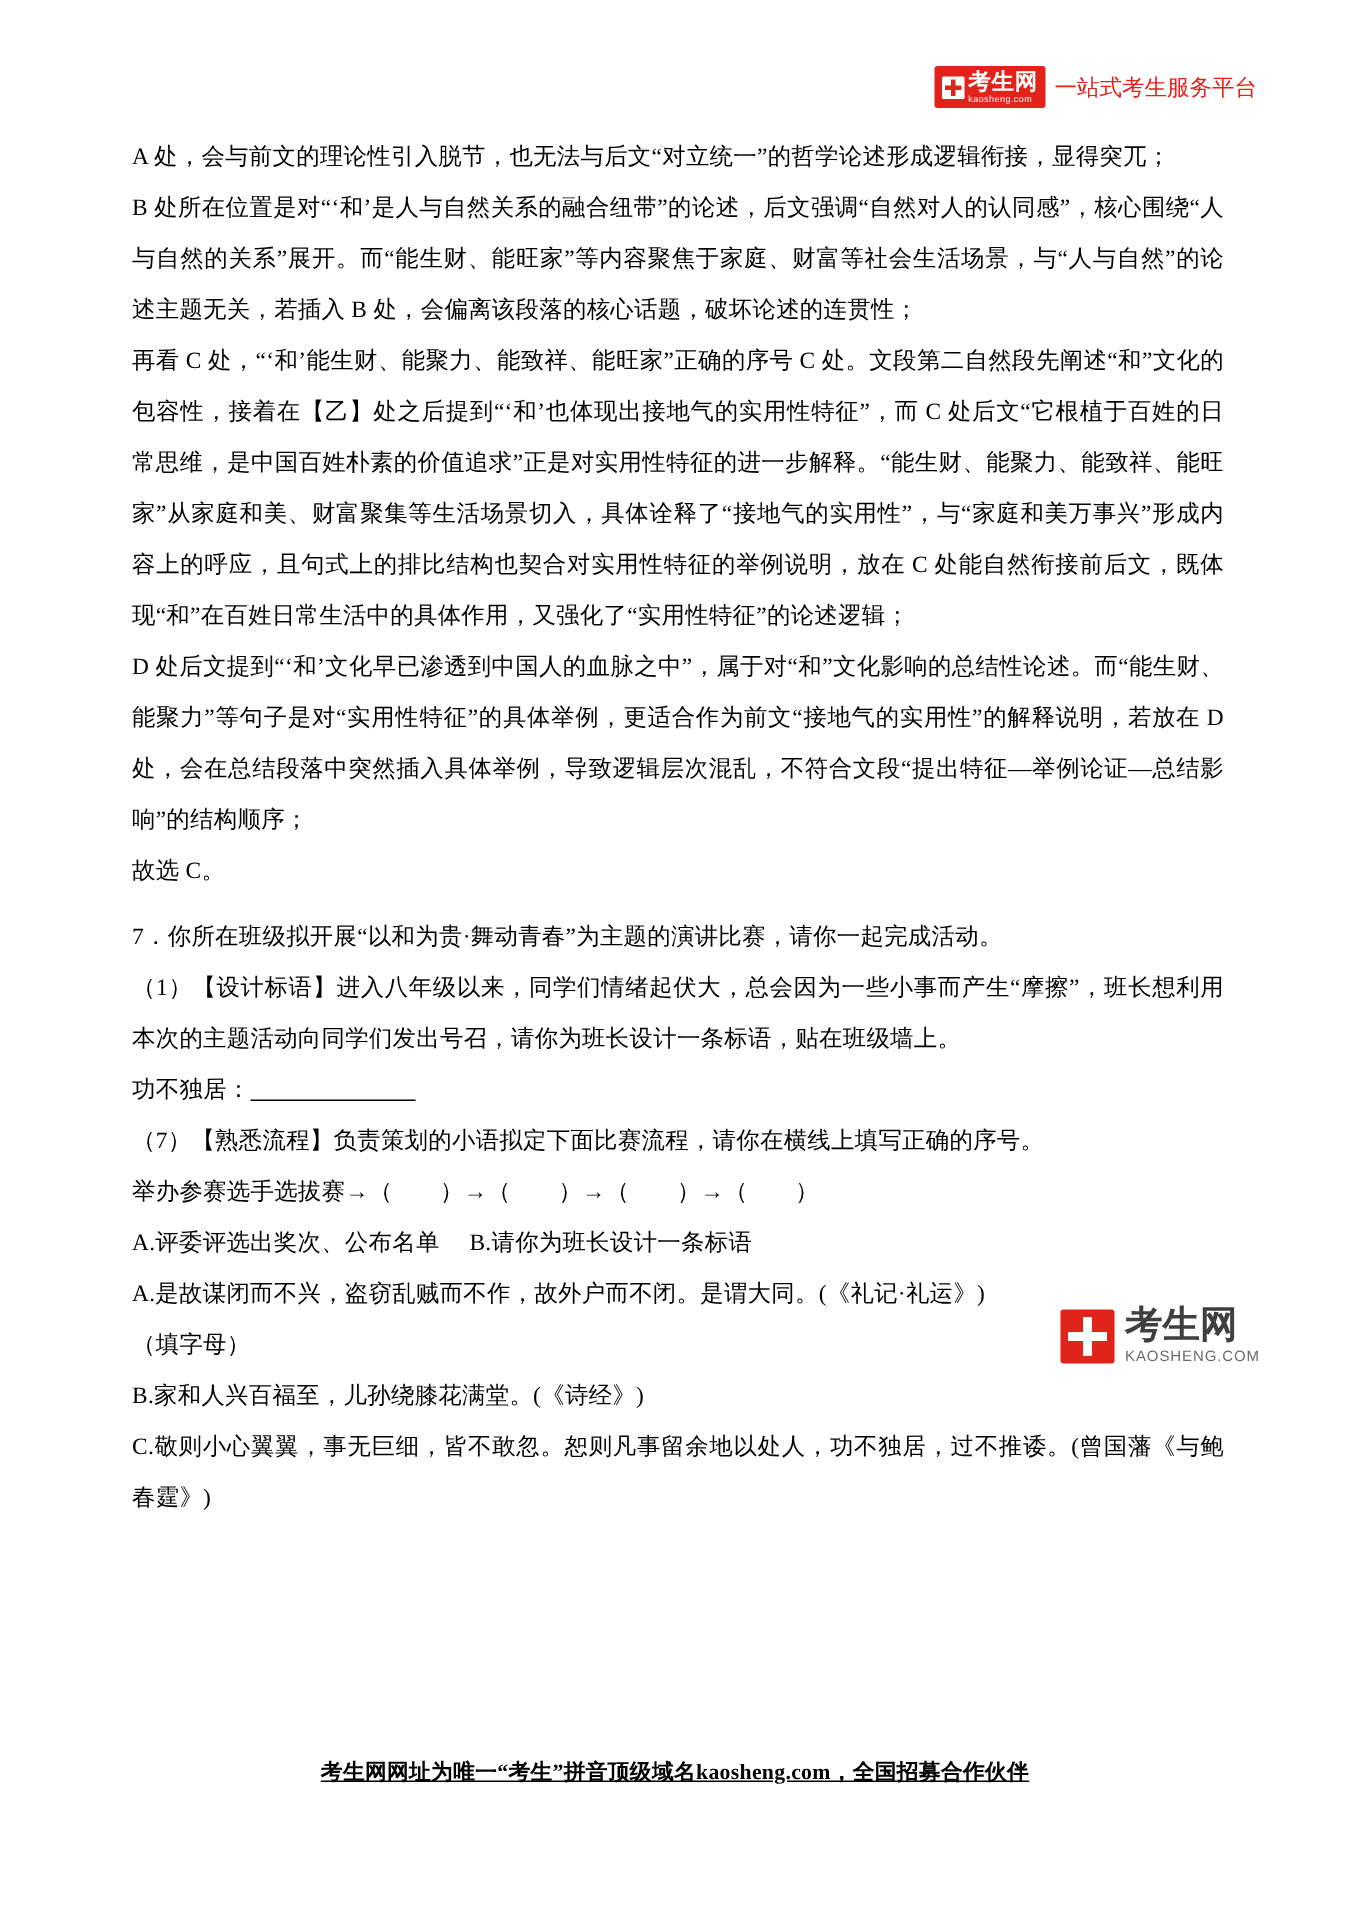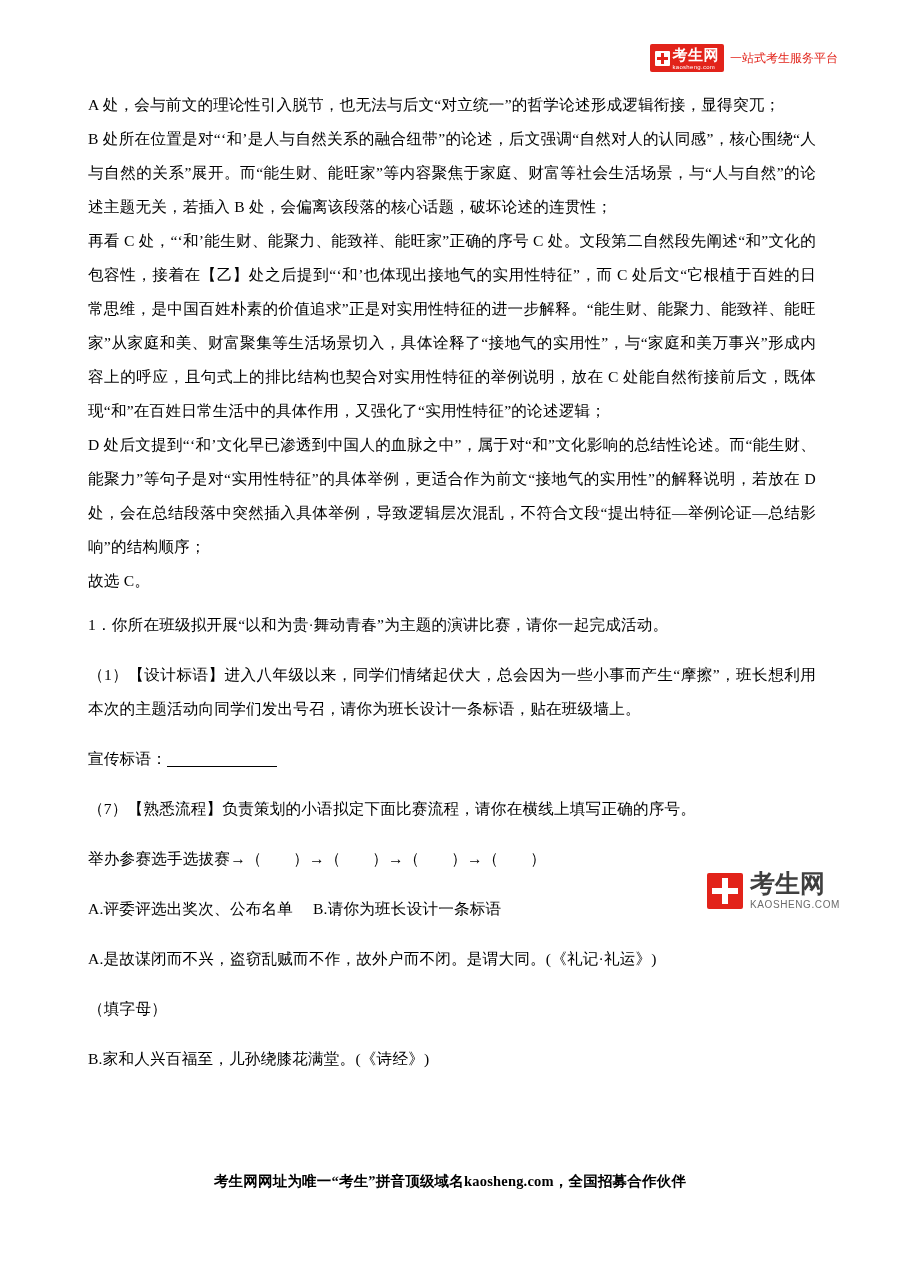--- a/index.html
+++ b/index.html
@@ -73,21 +73,21 @@
   }
   .logo-text-sub {
     font-family: "Liberation Sans", sans-serif;
     font-size: 6px;
     line-height: 1;
     letter-spacing: 0.3px;
     margin-top: 2px;
   }
   .logo-slogan {
     font-family: "Liberation Sans", sans-serif;
-    font-size: 12px;
+    font-size: 15px;
     color: #e2231a;
     white-space: nowrap;
   }
   
   .content {
     position: absolute;
     top: 88px;
     left: 88px;
     width: 728px;
   }
@@ -96,21 +96,21 @@
     font-size: 15.6px;
     line-height: 34px;
     text-align: justify;
     text-justify: inter-ideograph;
     letter-spacing: 0.2px;
   }
   .q-num {
     margin-top: 10px;
   }
   .sub-item {
-    margin-top: 16px;
+    margin-top: 0;
   }
   .blank-line {
     display: inline-block;
     border-bottom: 1px solid #000;
     width: 110px;
     vertical-align: -3px;
   }
   .blank-line.short {
     width: 78px;
   }
@@ -121,20 +121,21 @@
   
   .footer-note {
     position: absolute;
     left: 0;
     right: 0;
     top: 1172px;
     text-align: center;
     font-size: 14.5px;
     font-weight: bold;
     letter-spacing: 0.2px;
+    text-decoration: underline;
   }
   .footer-logo {
     position: absolute;
     right: 60px;
     bottom: 22px;
     display: flex;
     align-items: center;
     gap: 7px;
   }
   .footer-mark {
@@ -195,34 +196,35 @@
   </div>
 
   <div class="content">
 
     <p>A 处，会与前文的理论性引入脱节，也无法与后文“对立统一”的哲学论述形成逻辑衔接，显得突兀；</p>
     <p>B 处所在位置是对“‘和’是人与自然关系的融合纽带”的论述，后文强调“自然对人的认同感”，核心围绕“人与自然的关系”展开。而“能生财、能旺家”等内容聚焦于家庭、财富等社会生活场景，与“人与自然”的论述主题无关，若插入 B 处，会偏离该段落的核心话题，破坏论述的连贯性；</p>
     <p>再看 C 处，“‘和’能生财、能聚力、能致祥、能旺家”正确的序号 C 处。文段第二自然段先阐述“和”文化的包容性，接着在【乙】处之后提到“‘和’也体现出接地气的实用性特征”，而 C 处后文“它根植于百姓的日常思维，是中国百姓朴素的价值追求”正是对实用性特征的进一步解释。“能生财、能聚力、能致祥、能旺家”从家庭和美、财富聚集等生活场景切入，具体诠释了“接地气的实用性”，与“家庭和美万事兴”形成内容上的呼应，且句式上的排比结构也契合对实用性特征的举例说明，放在 C 处能自然衔接前后文，既体现“和”在百姓日常生活中的具体作用，又强化了“实用性特征”的论述逻辑；</p>
     <p>D 处后文提到“‘和’文化早已渗透到中国人的血脉之中”，属于对“和”文化影响的总结性论述。而“能生财、能聚力”等句子是对“实用性特征”的具体举例，更适合作为前文“接地气的实用性”的解释说明，若放在 D 处，会在总结段落中突然插入具体举例，导致逻辑层次混乱，不符合文段“提出特征—举例论证—总结影响”的结构顺序；</p>
     <p>故选 C。</p>
 
-    <p class="q-num">1．你所在班级拟开展“以和为贵·舞动青春”为主题的演讲比赛，请你一起完成活动。</p>
+    <p class="q-num">7．你所在班级拟开展“以和为贵·舞动青春”为主题的演讲比赛，请你一起完成活动。</p>
 
     <p class="sub-item">（1）【设计标语】进入八年级以来，同学们情绪起伏大，总会因为一些小事而产生“摩擦”，班长想利用本次的主题活动向同学们发出号召，请你为班长设计一条标语，贴在班级墙上。</p>
     <p class="sub-item">
-      <span>宣传标语：</span><span class="blank-line"></span>
+      <span>功不独居：</span><span class="blank-line"></span>
     </p>
 
     <p class="sub-item">（7）【熟悉流程】负责策划的小语拟定下面比赛流程，请你在横线上填写正确的序号。</p>
     <p class="sub-item">举办参赛选手选拔赛→（　　）→（　　）→（　　）→（　　）</p>
     <p class="sub-item">A.评委评选出奖次、公布名单　 B.请你为班长设计一条标语</p>
 
     <p class="sub-item">A.是故谋闭而不兴，盗窃乱贼而不作，故外户而不闭。是谓大同。(《礼记·礼运》)</p>
     <p class="sub-item">（填字母）</p>
     <p class="sub-item">B.家和人兴百福至，儿孙绕膝花满堂。(《诗经》)</p>
+    <p class="sub-item">C.敬则小心翼翼，事无巨细，皆不敢忽。恕则凡事留余地以处人，功不独居，过不推诿。(曾国藩《与鲍春霆》)</p>
 
   </div>
 
   <div class="footer-note">考生网网址为唯一“考生”拼音顶级域名kaosheng.com，全国招募合作伙伴</div>
 
   <div class="footer-logo">
     <span class="footer-mark"></span>
     <span style="display:flex;flex-direction:column;align-items:flex-start;">
       <span class="footer-text-main">考生网</span>
       <span class="footer-text-sub">KAOSHENG.COM</span>

